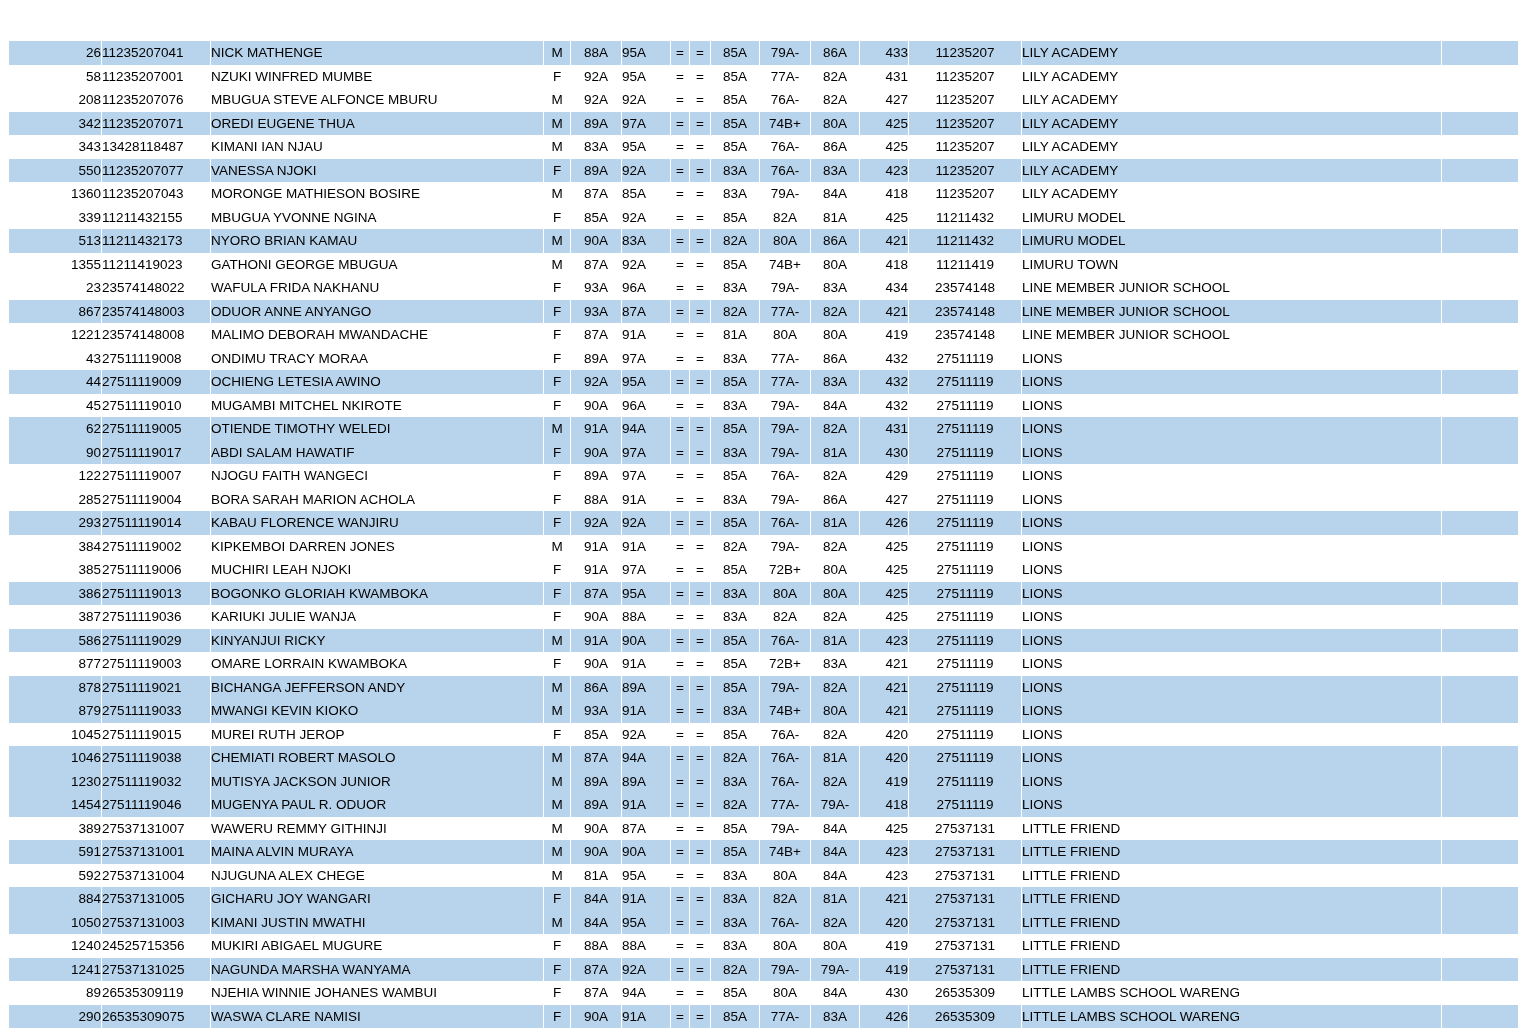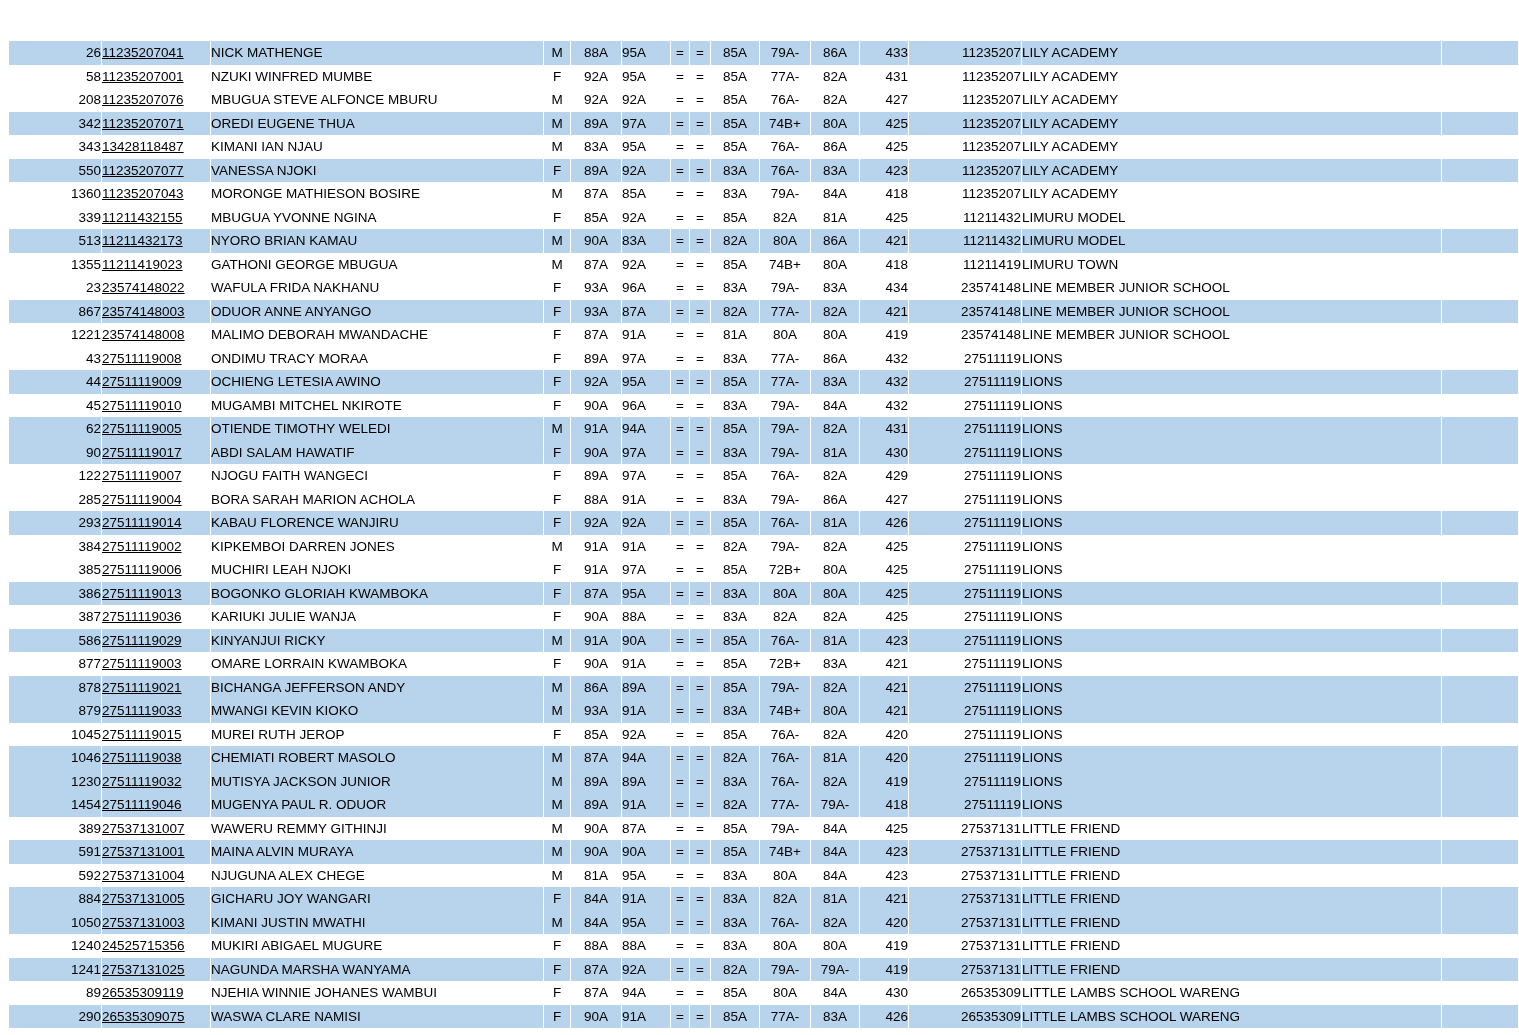--- a/index.html
+++ b/index.html
@@ -30,32 +30,32 @@
     border-right: 1px solid #ffffff;
   }
   tr.row-alt td {
     background: #b8d4ec;
   }
   tr.row-plain td {
     background: #ffffff;
   }
   
   .c-rank   { width: 92px;  text-align: right; padding-right: 6px; }
-  .c-index  { width: 108px; text-align: left;  padding-left: 4px; text-decoration: underline; }
+  .c-index  { width: 108px; text-align: left;  padding-left: 4px; }
   .c-name   { width: 332px; text-align: left;  padding-left: 6px; }
   .c-sex    { width: 26px;  text-align: center; }
   .c-s1     { width: 50px;  text-align: center; }
   .c-s2     { width: 48px;  text-align: left; }
   .c-eq1    { width: 18px;  text-align: center; }
   .c-eq2    { width: 20px;  text-align: center; }
   .c-s3     { width: 48px;  text-align: center; }
   .c-s4     { width: 50px;  text-align: center; }
   .c-s5     { width: 48px;  text-align: center; }
   .c-total  { width: 48px;  text-align: right; padding-right: 6px; }
-  .c-code   { width: 112px; text-align: right;  padding-left: 4px; }
+  .c-code   { width: 112px; text-align: center;  padding-left: 4px; }
   .c-school { width: 419px; text-align: left;  padding-left: 6px; }
   .c-pad    { width: auto; }
   
   .gutter { width: 8px; background: #ffffff !important; border-right: 0; }
 </style>
 </head>
 <body>
 
 <table class="results">
   <tbody>

